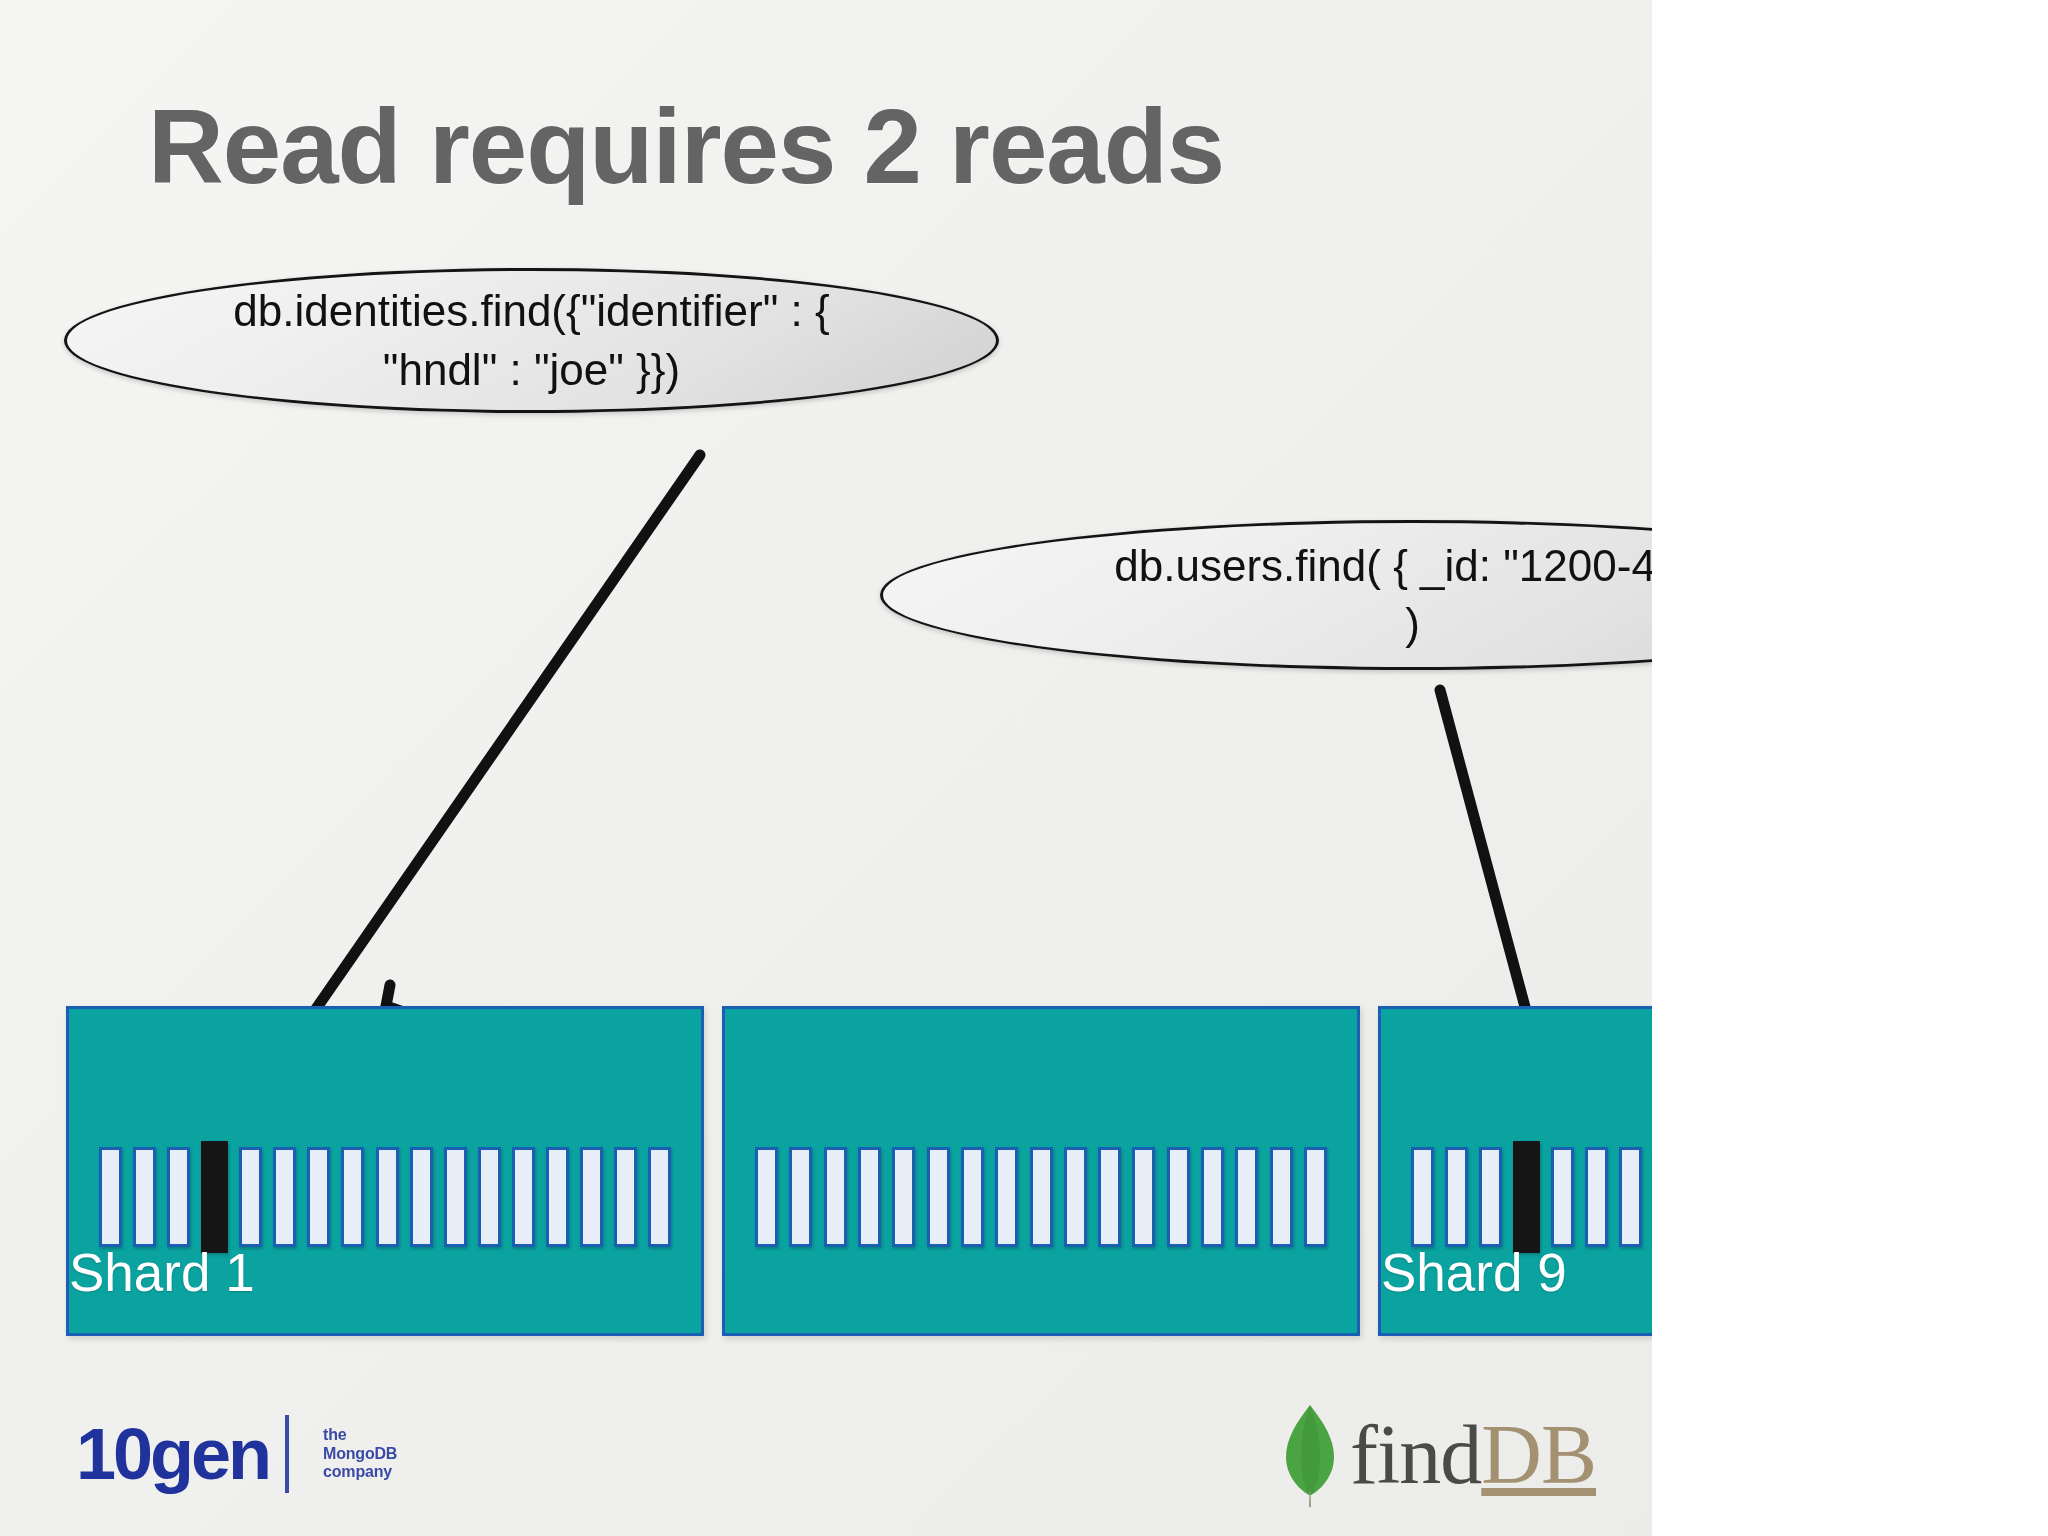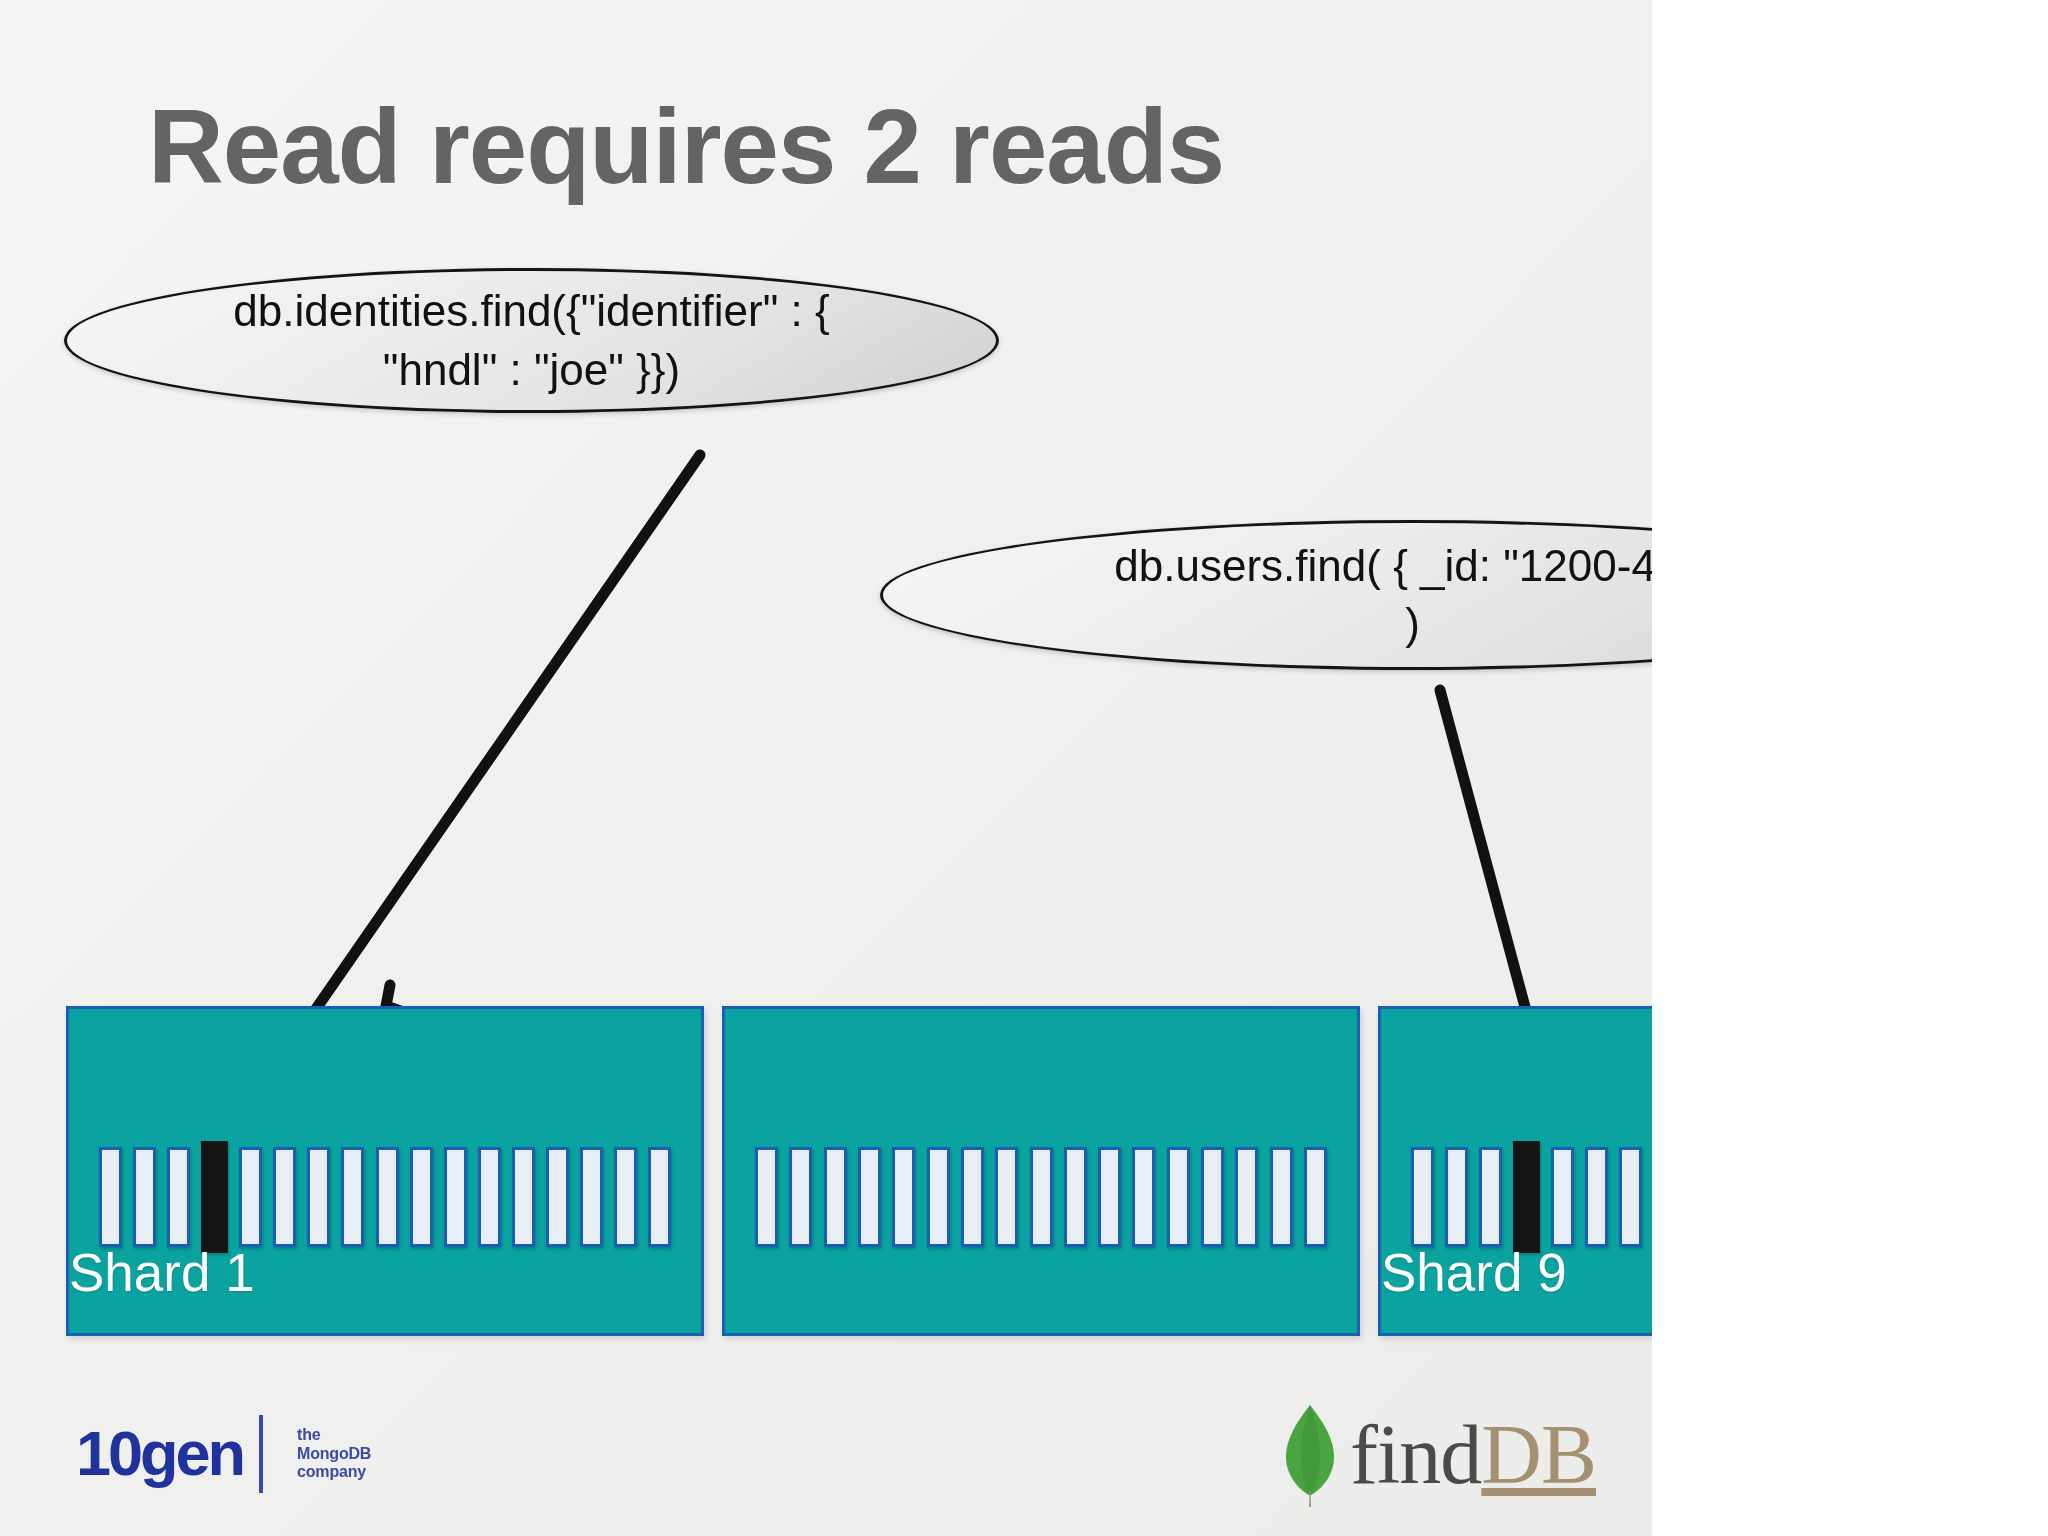--- a/index.html
+++ b/index.html
@@ -134,21 +134,21 @@
   
   #logo-10gen {
     position: absolute;
     left: 76px;
     top: 1406px;
     display: flex;
     align-items: center;
     height: 96px;
   }
   #logo-10gen-word {
-    font-size: 63px;
+    font-size: 72px;
     font-weight: bold;
     color: #20329b;
     letter-spacing: -3px;
     line-height: 0.95;
   }
   #logo-10gen-divider {
     width: 4px;
     height: 78px;
     background: #3a4aa5;
     margin: 0 18px 0 16px;

